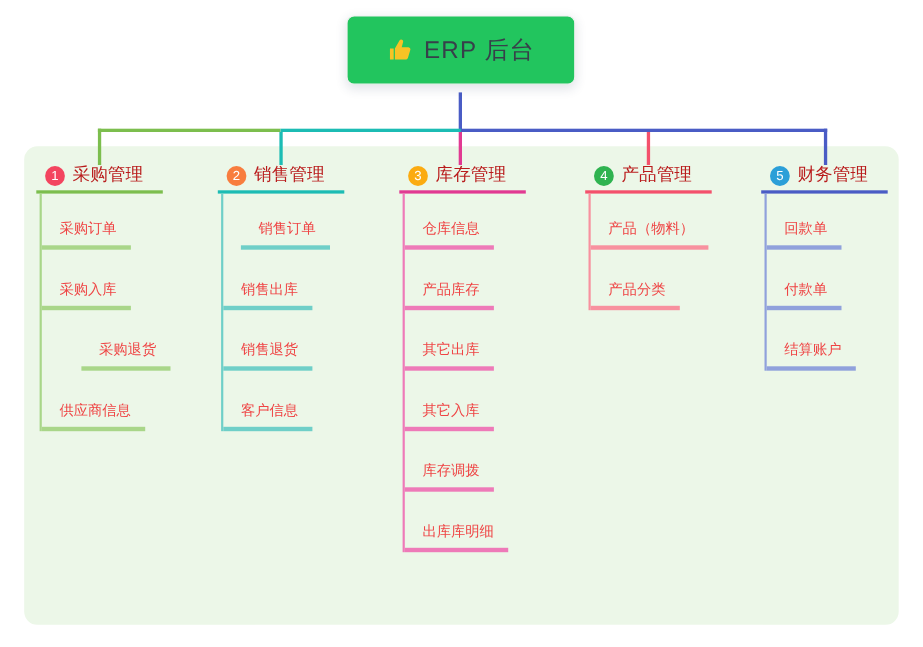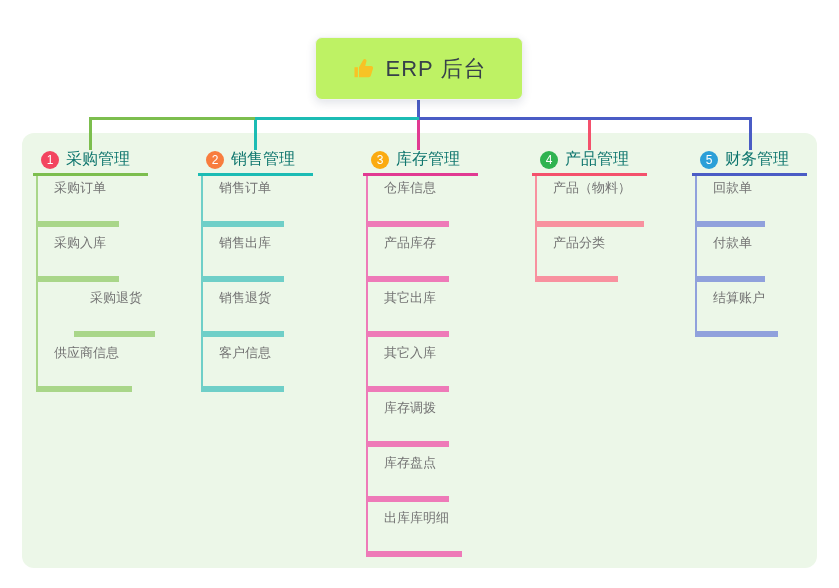--- a/index.html
+++ b/index.html
@@ -2,22 +2,22 @@
 <html><head>
 <meta charset="utf-8">
 <style>
   * { margin:0; padding:0; box-sizing:border-box; }
   html,body { width:839px; height:588px; background:#ffffff; overflow:hidden;
               font-family:"Liberation Sans","DejaVu Sans",sans-serif; }
   .stage { position:relative; width:839px; height:588px; }
 
   
   .root-card {
-    position:absolute; left:315px; top:37px; width:208px; height:63px;
-    background:#bef264; border:1px solid #f1f1f1; border-radius:7px;
+    position:absolute; left:315px; top:14px; width:208px; height:63px;
+    background:#22c55e; border:1px solid #f1f1f1; border-radius:7px;
     box-shadow:0 3px 10px rgba(40,60,90,.14);
     display:flex; align-items:center; justify-content:center; gap:10px;
     cursor:pointer;
     text-align:center;
   }
   .root-title { font-size:22px; color:#37404a; letter-spacing:1px; }
 
   
   .panel {
     position:absolute; left:22px; top:133px; width:795px; height:435px;
@@ -31,27 +31,27 @@
   .branch { position:absolute; top:146px; width:150px; }
   .branch-title {
     display:flex; align-items:center; width:115px; height:30px;
     border-bottom:3px solid #000; cursor:pointer;
   }
   .badge {
     width:18px; height:18px; border-radius:50%; margin:0 7px 0 8px;
     color:#ffffff; font-size:12px; line-height:18px; text-align:center;
     flex:0 0 18px;
   }
-  .branch-label { font-size:16px; color:#0f766e; white-space:nowrap; }
+  .branch-label { font-size:16px; color:#b91c1c; white-space:nowrap; }
   .kids { margin-left:3px; border-left:2px solid #000; }
   .kid  { height:55px; display:flex; align-items:flex-end; }
   .kid:first-child { height:51px; }
   .kid-label {
-    display:inline-block; font-size:13px; color:#737373; white-space:nowrap;
-    padding:0 13px 24px 16px; border-bottom:6px solid #b91c1c; cursor:pointer;
+    display:inline-block; font-size:13px; color:#ef4444; white-space:nowrap;
+    padding:0 13px 6px 16px; border-bottom:4px solid #b91c1c; cursor:pointer;
   }
 </style>
 </head>
 <body>
 
 <div class="stage">
 
   <div class="panel"></div>
 
   <div class="line" style="left: 417px; top: 84px; width: 3px; height: 36px; background-color: rgb(74, 92, 197);"></div>
@@ -96,21 +96,21 @@
         </div>
   </div>
 
   <div class="branch" style="left: 198px;">
     <div class="branch-title" style="border-bottom-color: rgb(28, 188, 180);">
       <span class="badge" style="background-color: rgb(248, 125, 62);">2</span>
       <span class="branch-label">销售管理</span>
     </div>
     <div class="kids" style="border-left-color: rgb(111, 207, 200);">
           <div class="kid">
-            <span class="kid-label" style="border-bottom-color: rgb(111, 207, 200);">销售订单</span>
+            <span class="kid-label" style="border-bottom-color: rgb(111, 207, 200); margin-left: 16px;">销售订单</span>
           </div>
           <div class="kid">
             <span class="kid-label" style="border-bottom-color: rgb(111, 207, 200);">销售出库</span>
           </div>
           <div class="kid">
             <span class="kid-label" style="border-bottom-color: rgb(111, 207, 200);">销售退货</span>
           </div>
           <div class="kid">
             <span class="kid-label" style="border-bottom-color: rgb(111, 207, 200);">客户信息</span>
           </div>
@@ -130,23 +130,20 @@
             <span class="kid-label" style="border-bottom-color: rgb(238, 122, 184);">产品库存</span>
           </div>
           <div class="kid">
             <span class="kid-label" style="border-bottom-color: rgb(238, 122, 184);">其它出库</span>
           </div>
           <div class="kid">
             <span class="kid-label" style="border-bottom-color: rgb(238, 122, 184);">其它入库</span>
           </div>
           <div class="kid">
             <span class="kid-label" style="border-bottom-color: rgb(238, 122, 184);">库存调拨</span>
-          </div>
-          <div class="kid">
-            <span class="kid-label" style="border-bottom-color: rgb(238, 122, 184);">库存盘点</span>
           </div>
           <div class="kid">
             <span class="kid-label" style="border-bottom-color: rgb(238, 122, 184);">出库库明细</span>
           </div>
         </div>
   </div>
 
   <div class="branch" style="left: 532px;">
     <div class="branch-title" style="border-bottom-color: rgb(244, 81, 108);">
       <span class="badge" style="background-color: rgb(47, 179, 80);">4</span>

